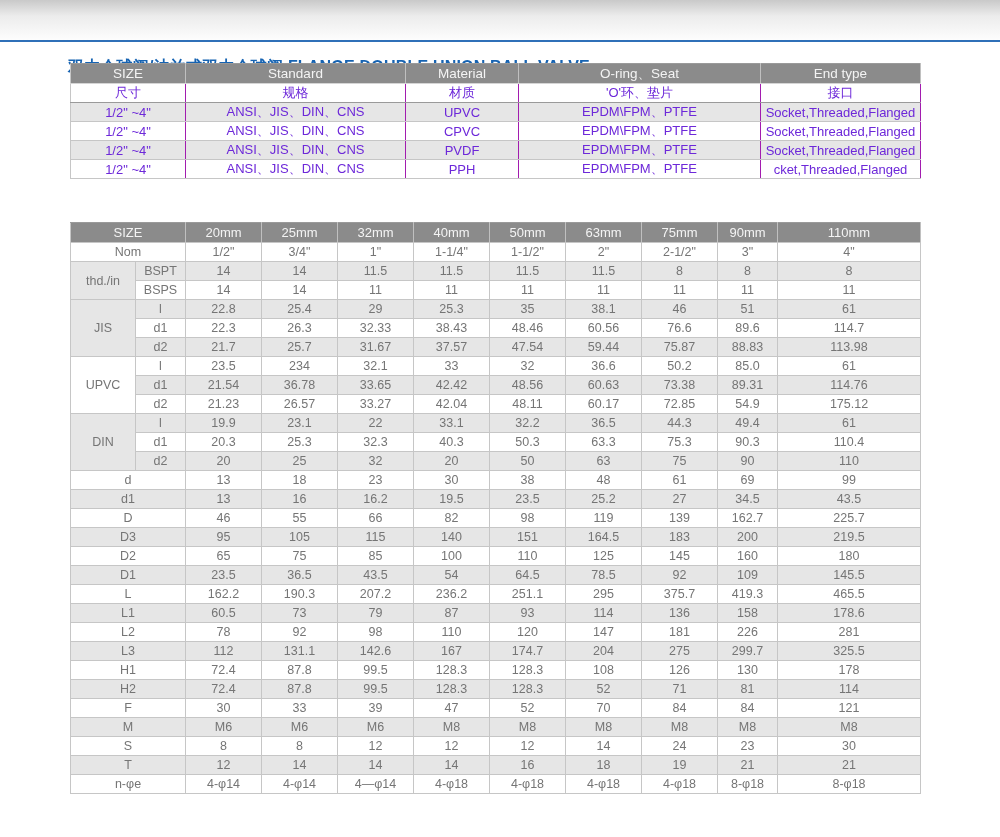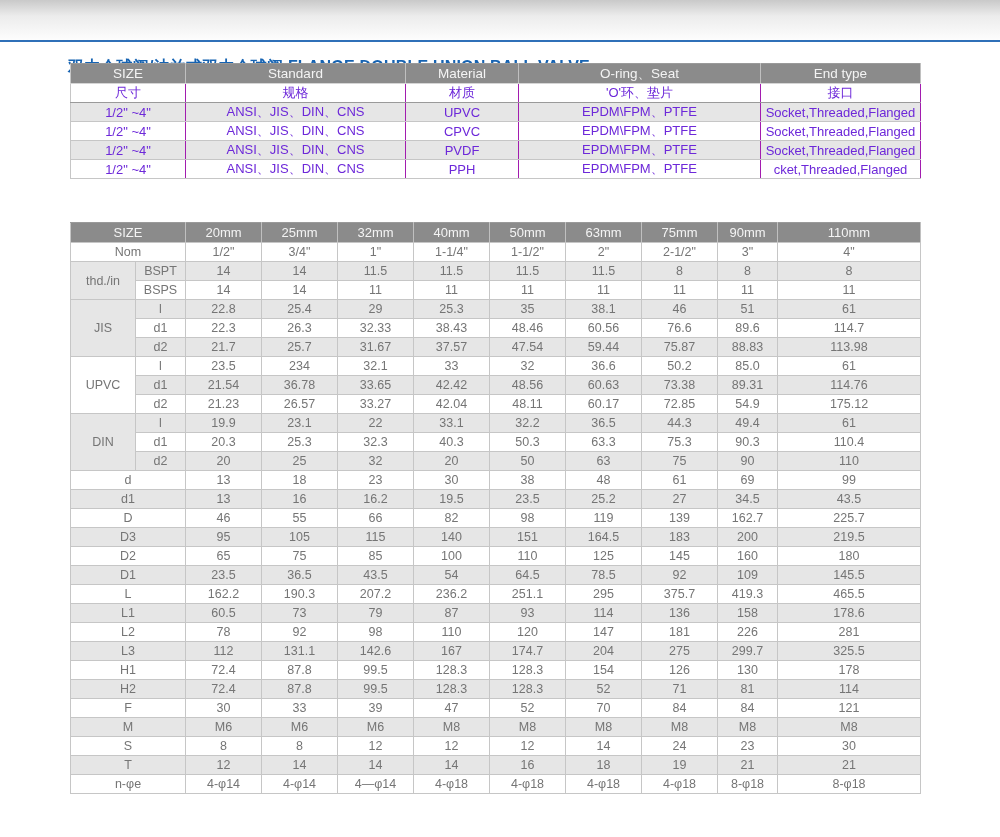--- a/index.html
+++ b/index.html
@@ -397,21 +397,21 @@
           <td>299.7</td>
           <td>325.5</td>
         </tr>
         <tr>
           <td colspan="2">H1</td>
           <td>72.4</td>
           <td>87.8</td>
           <td>99.5</td>
           <td>128.3</td>
           <td>128.3</td>
-          <td>154</td>
+          <td>108</td>
           <td>126</td>
           <td>130</td>
           <td>178</td>
         </tr>
         <tr class="alt">
           <td colspan="2">H2</td>
           <td>72.4</td>
           <td>87.8</td>
           <td>99.5</td>
           <td>128.3</td>

